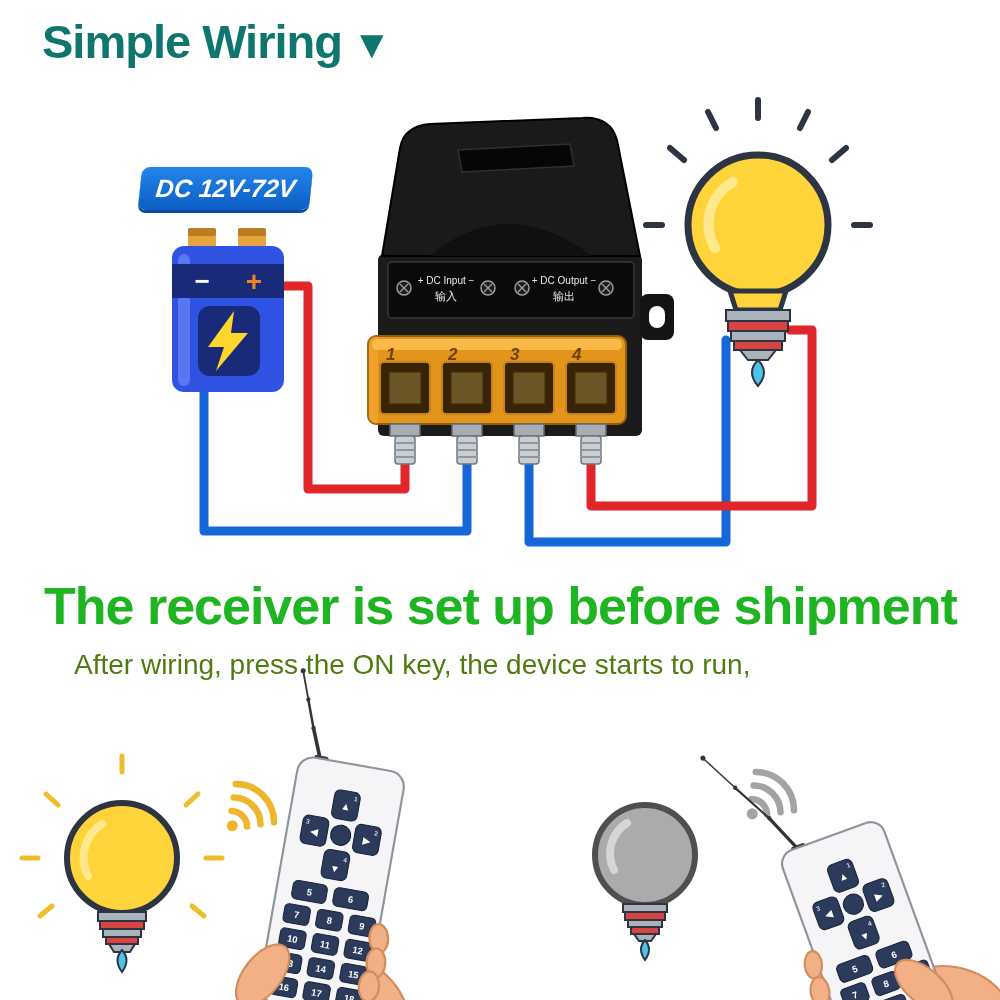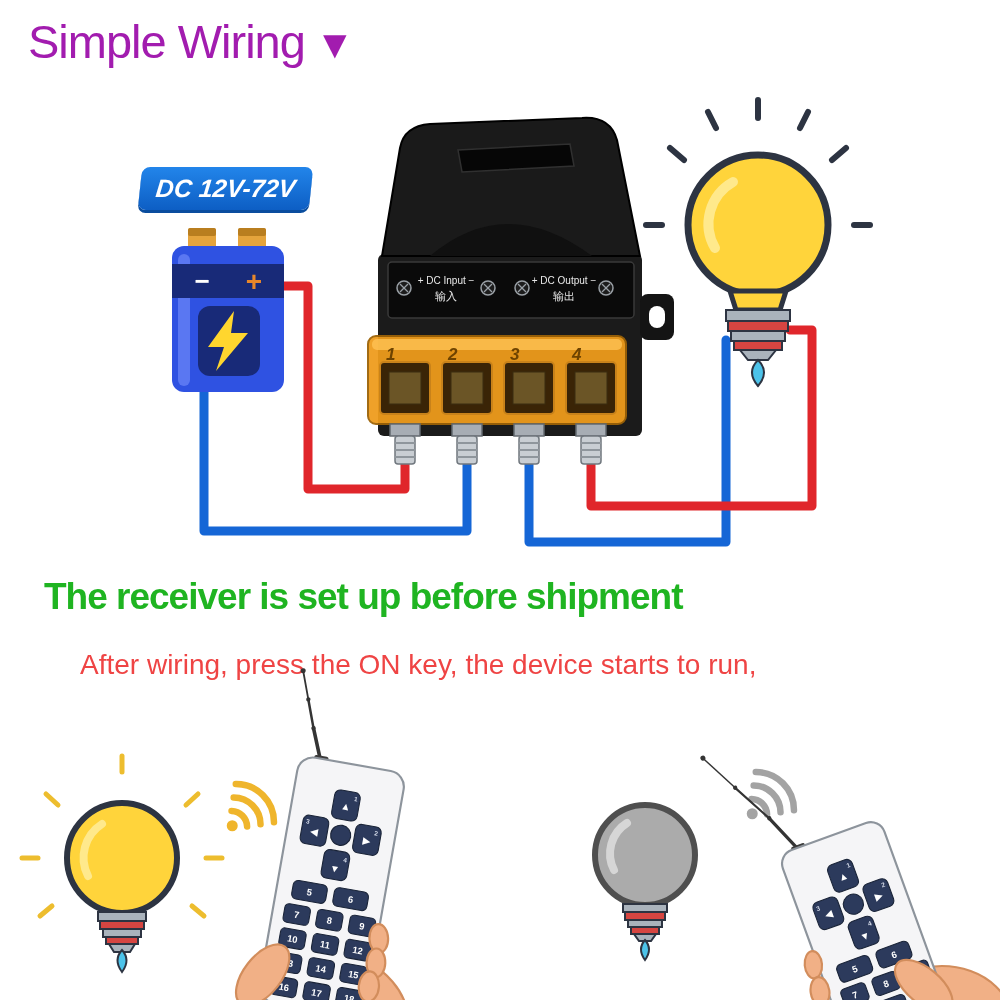--- a/index.html
+++ b/index.html
@@ -1,24 +1,24 @@
 <!DOCTYPE html>
 <html><head>
 <meta charset="utf-8">
 <style>
   html,body{margin:0;padding:0;}
   body{width:1000px;height:1000px;background:#fff;font-family:"Liberation Sans",sans-serif;}
   .page{position:relative;width:1000px;height:1000px;overflow:hidden;background:#fff;}
-  .title{position:absolute;left:28px;top:14px;font-size:47px;font-weight:400;color:#a21caf;letter-spacing:-1px;}
+  .title{position:absolute;left:42px;top:14px;font-size:47px;font-weight:700;color:#0f766e;letter-spacing:-1px;}
   .title .arrow{font-size:40px;margin-left:10px;}
   .badge{position:absolute;left:140px;top:167px;background:linear-gradient(#2285ea,#0d5ec4);color:#fff;
          font-size:25px;font-weight:800;font-style:italic;padding:7px 16px;border-radius:8px;
          transform:skewX(-6deg);box-shadow:0 3px 0 #0a4d9e;}
-  .headline{position:absolute;left:44px;top:576px;font-size:37px;font-weight:800;color:#1fb421;letter-spacing:-1px;}
-  .instructions{position:absolute;left:80px;top:646px;font-size:28px;color:#ef4444;line-height:38px;}
+  .headline{position:absolute;left:44px;top:576px;font-size:52px;font-weight:800;color:#1fb421;letter-spacing:-1px;}
+  .instructions{position:absolute;left:74px;top:646px;font-size:28px;color:#4d7c0f;line-height:38px;}
   svg{position:absolute;left:0;}
   svg text{font-family:"Liberation Sans",sans-serif;}
   .wire{fill:none;stroke-linejoin:round;stroke-linecap:round;stroke-width:9;}
   .btn{fill:#2c3a5c;stroke:#1a2438;stroke-width:1.5;}
   .btxt{fill:#fff;font-weight:bold;font-size:13px;text-anchor:middle;}
   .arrowtxt{fill:#fff;font-size:14px;text-anchor:middle;}
   .dnum{fill:#d6dcea;font-size:9px;font-weight:bold;text-anchor:middle;}
   .remote-body{fill:#f5f5f7;stroke:#8d949c;stroke-width:3;}
   .skin{fill:#f1b086;stroke:#d28d5c;stroke-width:3;}
   .wifi{fill:none;stroke-width:6.5;stroke-linecap:round;}

